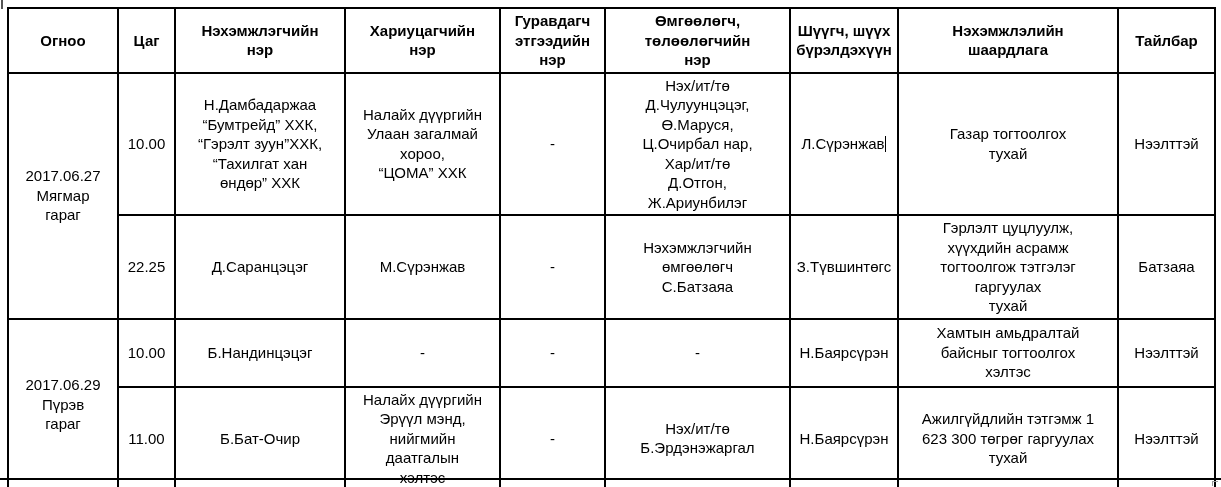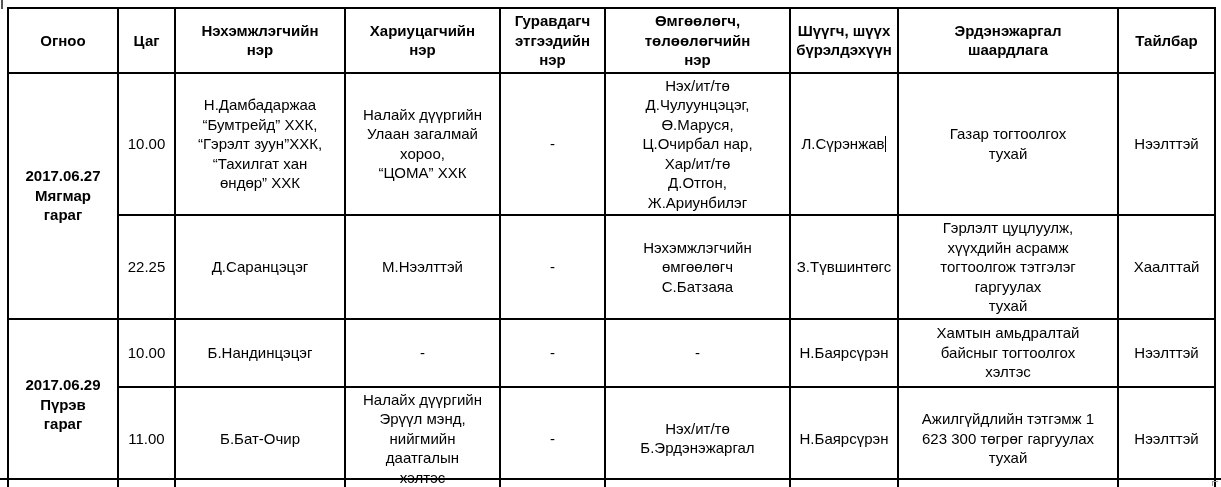--- a/index.html
+++ b/index.html
@@ -25,21 +25,21 @@
     text-align: center;
     vertical-align: middle;
     white-space: pre-line;
     padding: 2px 3px;
     font-size: 15px;
     line-height: 1.3;
     color: #000000;
     overflow: hidden;
   }
   table.schedule th { font-weight: 700; }
-  td.date-cell { font-weight: 700; }
+  td.date-cell { font-weight: 400; }
 
   tr.rh  { height: 57px;  }
   tr.r1  { height: 140px; }
   tr.r2  { height: 98px;  }
   tr.r3  { height: 68px;  }
   tr.r4  { height: 100px; }
 
   .caret {
     display: inline-block;
     width: 1px; height: 16px;
@@ -95,21 +95,21 @@
       <th>Хариуцагчийн
 нэр</th>
       <th>Гуравдагч
 этгээдийн
 нэр</th>
       <th>Өмгөөлөгч,
 төлөөлөгчийн
 нэр</th>
       <th>Шүүгч, шүүх
 бүрэлдэхүүн</th>
-      <th>Эрдэнэжаргал
+      <th>Нэхэмжлэлийн
 шаардлага</th>
       <th>Тайлбар</th>
     </tr>
 
     <tr class="r1">
       <td class="date-cell" rowspan="2">2017.06.27
 Мягмар
 гараг</td>
       <td>10.00</td>
       <td>Н.Дамбадаржаа
@@ -131,32 +131,32 @@
 Ж.Ариунбилэг</td>
       <td><span>Л.Сүрэнжав</span><span class="caret"></span></td>
       <td>Газар тогтоолгох
 тухай</td>
       <td>Нээлттэй</td>
     </tr>
 
     <tr class="r2">
       <td>22.25</td>
       <td>Д.Саранцэцэг</td>
-      <td>М.Нээлттэй</td>
+      <td>М.Сүрэнжав</td>
       <td>-</td>
       <td>Нэхэмжлэгчийн
 өмгөөлөгч
 С.Батзаяа</td>
       <td>З.Түвшинтөгс</td>
       <td>Гэрлэлт цуцлуулж,
 хүүхдийн асрамж
 тогтоолгож тэтгэлэг
 гаргуулах
 тухай</td>
-      <td>Хаалттай</td>
+      <td>Батзаяа</td>
     </tr>
 
     <tr class="r3">
       <td class="date-cell" rowspan="2">2017.06.29
 Пүрэв
 гараг</td>
       <td>10.00</td>
       <td>Б.Нандинцэцэг</td>
       <td>-</td>
       <td>-</td>

